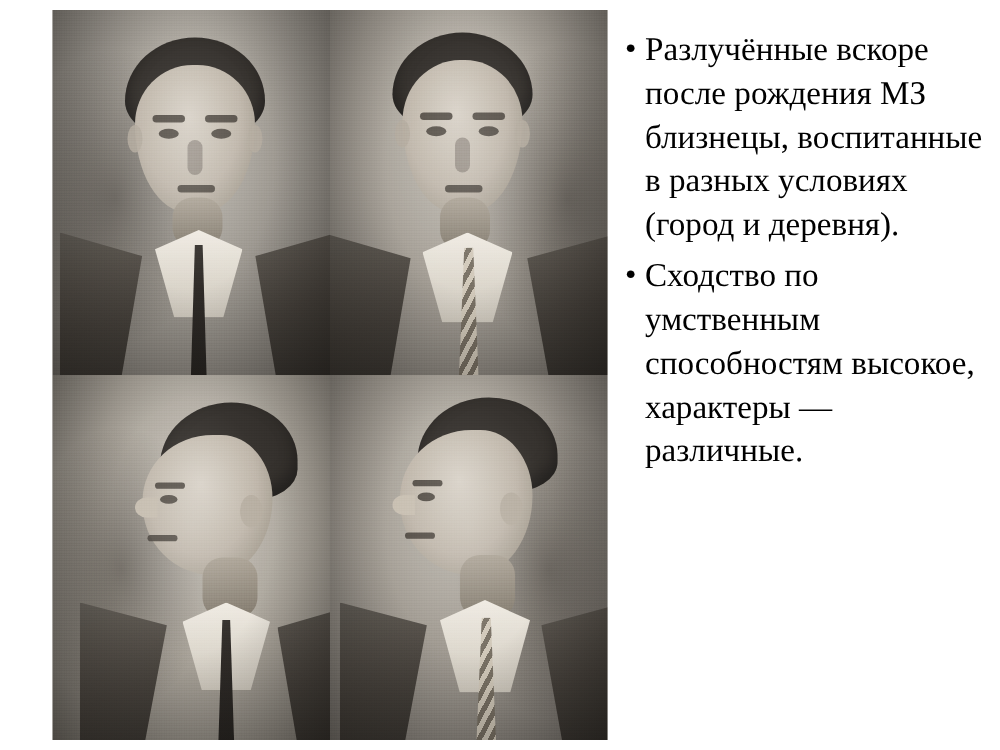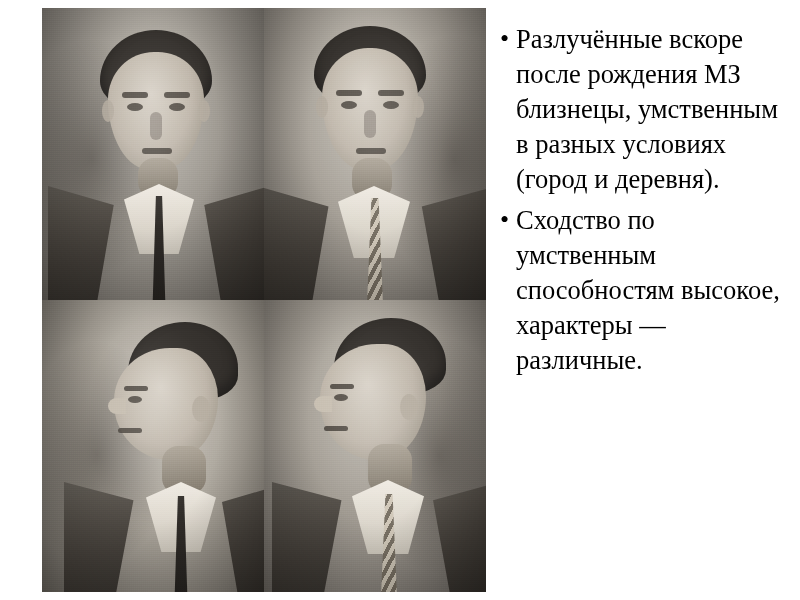--- a/index.html
+++ b/index.html
@@ -249,21 +249,21 @@
         <div class="vignette"></div>
       </div>
 
     </div>
   </div>
 
   <div class="text-col">
 
     <div class="bullet-row">
       <div class="bullet-dot">•</div>
-      <div class="bullet-text">Разлучённые вскоре после рождения МЗ близнецы, умственным в разных условиях (город и деревня).</div>
+      <div class="bullet-text">Разлучённые вскоре после рождения МЗ близнецы, воспитанные в разных условиях (город и деревня).</div>
     </div>
 
     <div class="bullet-row">
       <div class="bullet-dot">•</div>
       <div class="bullet-text">Сходство по умственным способностям высокое, характеры — различные.</div>
     </div>
 
   </div>
 
 </div>

